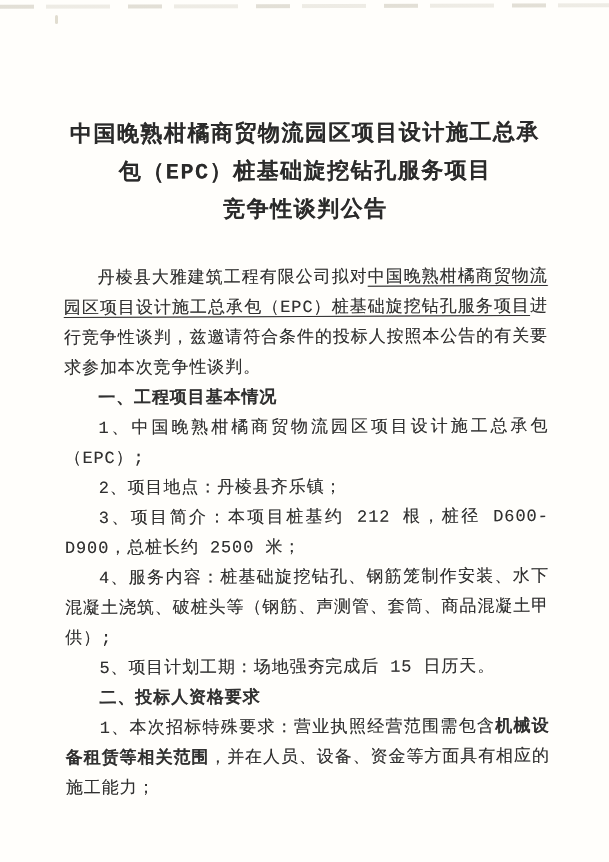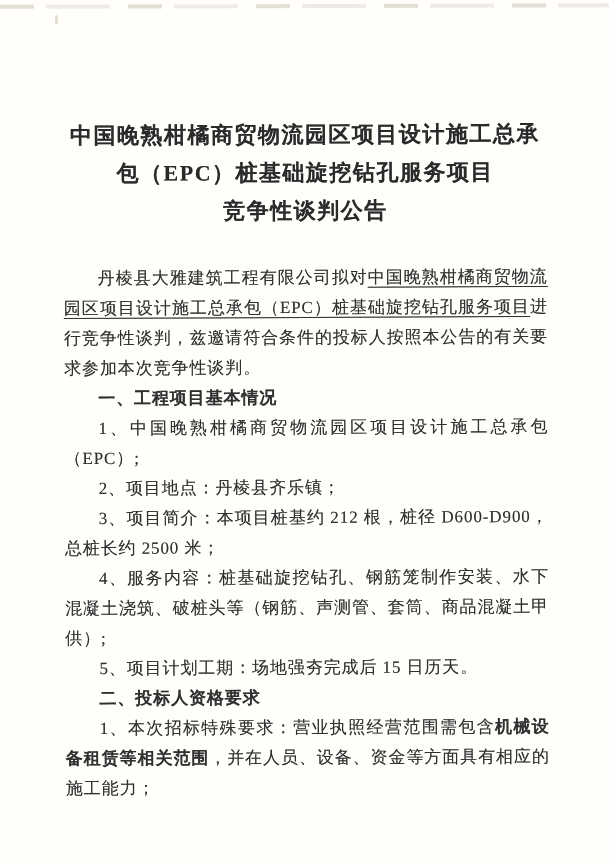--- a/index.html
+++ b/index.html
@@ -6,21 +6,21 @@
     margin: 0;
     padding: 0;
     background: #ffffff;
   }
   .page {
     position: relative;
     width: 609px;
     height: 862px;
     background: #fffefb;
     overflow: hidden;
-    font-family: Liberation Serif, serif;
+    font-family: Liberation Mono, monospace;
     color: #2d2d2d;
   }
   
   .scan-artifact-top {
     position: absolute;
     top: 4px;
     left: 0;
     right: 0;
     height: 4px;
     background:

